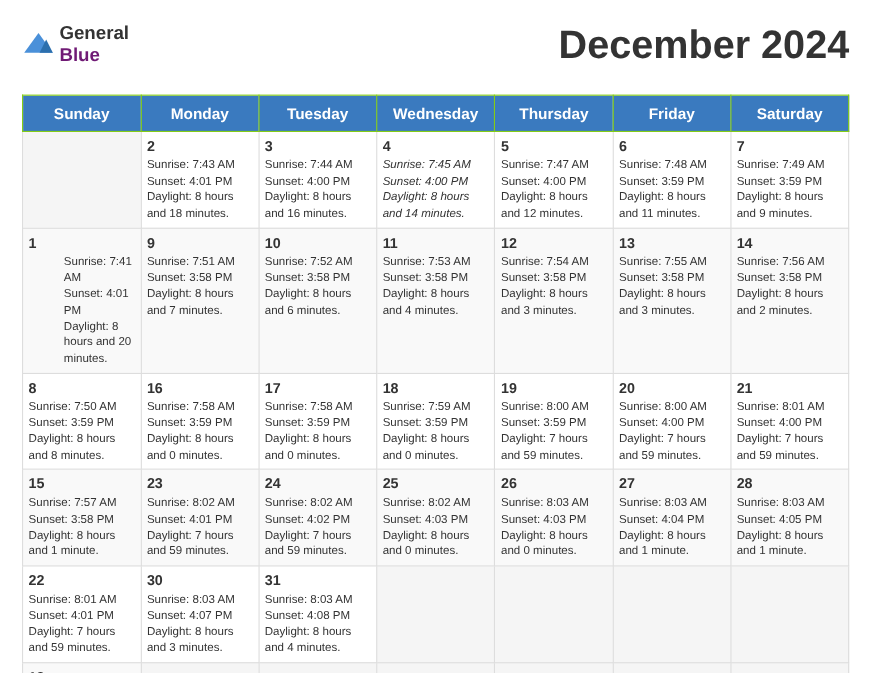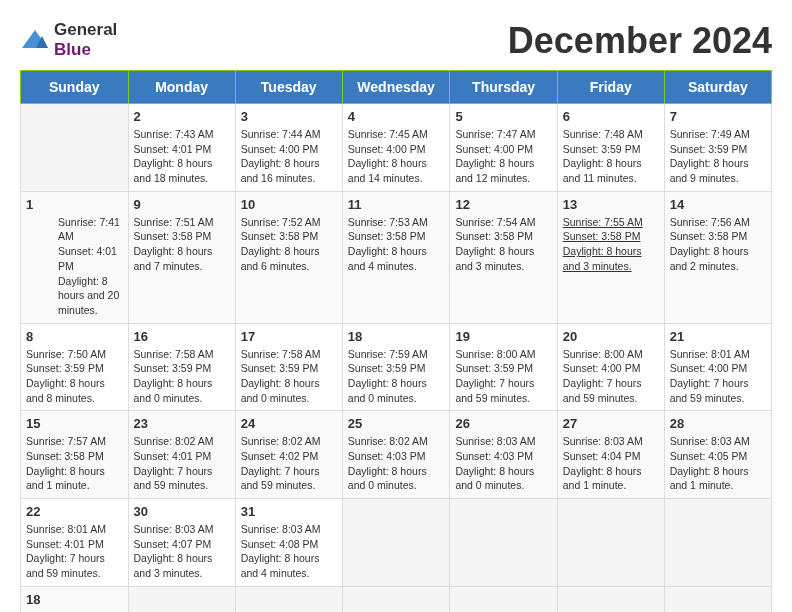--- a/index.html
+++ b/index.html
@@ -7,21 +7,21 @@
       font-family: Arial, sans-serif;
       background: #fff;
       width: 792px;
       min-height: 612px;
       padding: 20px;
     }
     .header-section {
       display: flex;
       justify-content: space-between;
       align-items: flex-start;
-      margin-bottom: 8px;
+      margin-bottom: 24px;
     }
     .logo {
       display: flex;
       align-items: center;
       gap: 4px;
     }
     .logo-icon {
       width: 30px;
       height: 24px;
     }
@@ -119,21 +119,21 @@
 Daylight: 8 hours and 18 minutes.</div>
         </td>
         <td>
           <span class="day-number">3</span>
           <div class="day-info" style="white-space: pre-line;">Sunrise: 7:44 AM
 Sunset: 4:00 PM
 Daylight: 8 hours and 16 minutes.</div>
         </td>
         <td>
           <span class="day-number">4</span>
-          <div class="day-info" style="white-space: pre-line;">Sunrise: 7:45 AM
+          <div class="day-info" style="white-space: pre-line; font-style: italic;">Sunrise: 7:45 AM
 Sunset: 4:00 PM
 Daylight: 8 hours and 14 minutes.</div>
         </td>
         <td>
           <span class="day-number">5</span>
           <div class="day-info" style="white-space: pre-line;">Sunrise: 7:47 AM
 Sunset: 4:00 PM
 Daylight: 8 hours and 12 minutes.</div>
         </td>
         <td>
@@ -175,21 +175,21 @@
 Daylight: 8 hours and 4 minutes.</div>
         </td>
         <td>
           <span class="day-number">12</span>
           <div class="day-info" style="white-space: pre-line;">Sunrise: 7:54 AM
 Sunset: 3:58 PM
 Daylight: 8 hours and 3 minutes.</div>
         </td>
         <td>
           <span class="day-number">13</span>
-          <div class="day-info" style="white-space: pre-line; text-decoration: underline;">Sunrise: 7:55 AM
+          <div class="day-info" style="white-space: pre-line;">Sunrise: 7:55 AM
 Sunset: 3:58 PM
 Daylight: 8 hours and 3 minutes.</div>
         </td>
         <td>
           <span class="day-number">14</span>
           <div class="day-info" style="white-space: pre-line;">Sunrise: 7:56 AM
 Sunset: 3:58 PM
 Daylight: 8 hours and 2 minutes.</div>
         </td>
       </tr>

